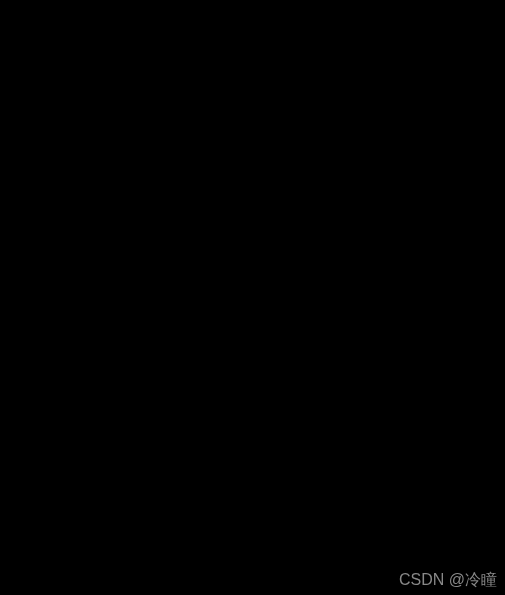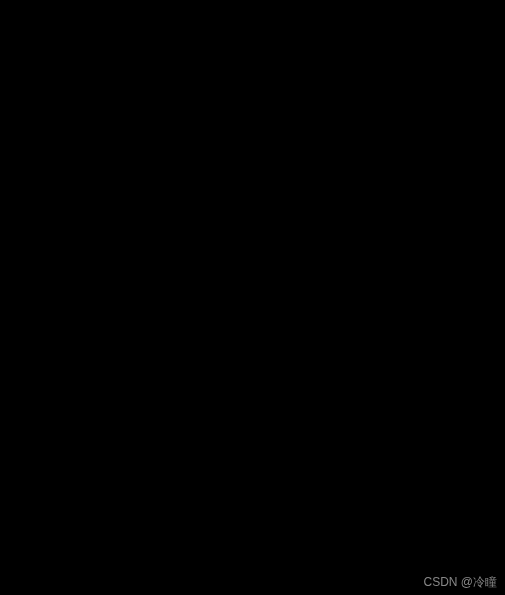--- a/index.html
+++ b/index.html
@@ -18,21 +18,21 @@
       height: 595px;
       white-space: pre;
       position: relative;
       overflow: hidden;
       font-weight: bold;
     }
     .watermark {
       position: absolute;
       bottom: 4px;
       right: 8px;
-      font-size: 12px;
+      font-size: 16px;
       color: #888;
       font-family: Arial, sans-serif;
       white-space: nowrap;
       font-weight: normal;
     }
   </style>
 </head>
 <body>
 
 

